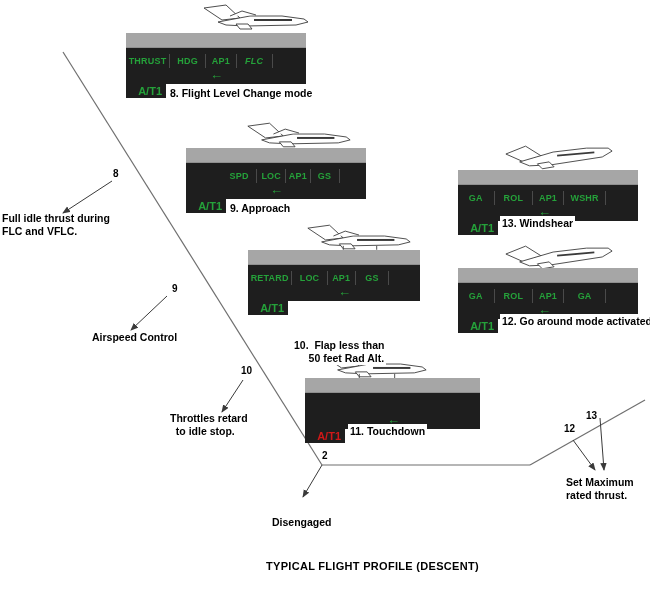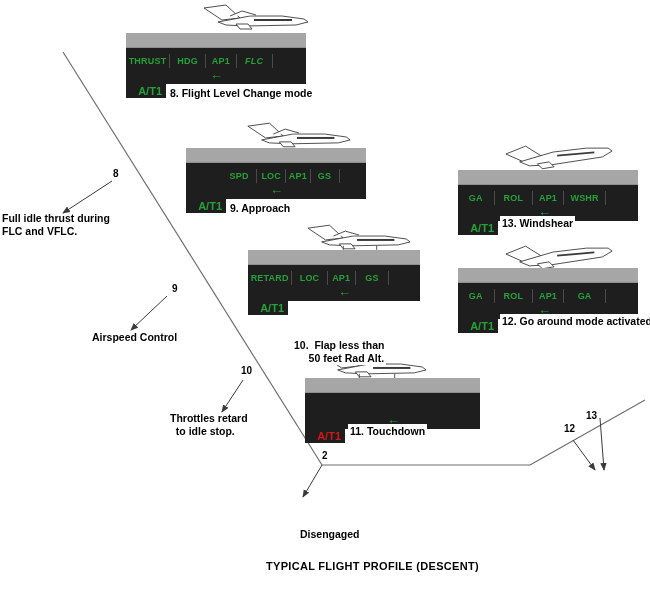--- a/index.html
+++ b/index.html
@@ -268,17 +268,19 @@
   <div class="num" style="left:241px;top:365px;">10</div>
   <div class="num" style="left:322px;top:450px;">2</div>
   <div class="num" style="left:564px;top:423px;">12</div>
   <div class="num" style="left:586px;top:410px;">13</div>
 
   <div class="note" style="left:2px;top:212px;">Full idle thrust during
 FLC and VFLC.</div>
   <div class="note" style="left:92px;top:331px;">Airspeed Control</div>
   <div class="note" style="left:170px;top:412px;">Throttles retard
   to idle stop.</div>
-  <div class="note" style="left:272px;top:528px;margin-left:28px;">Disengaged</div>
+  <div class="note" style="left:272px;top:516px;">Disengaged</div>
+  <div class="note" style="left:566px;top:476px;">Set Maximum
+rated thrust.</div>
 
   <div class="title" style="left:266px;top:560px;">TYPICAL FLIGHT PROFILE (DESCENT)</div>
 
 </div>
 
 </body></html>

